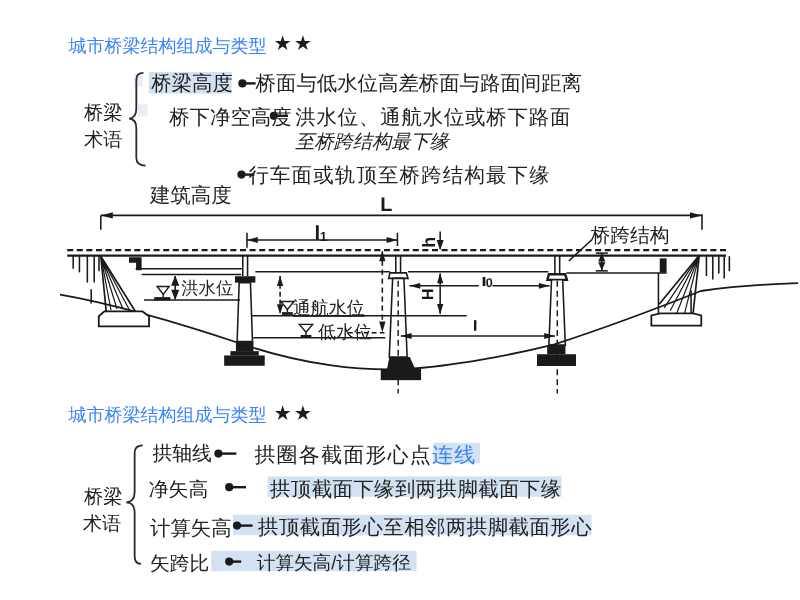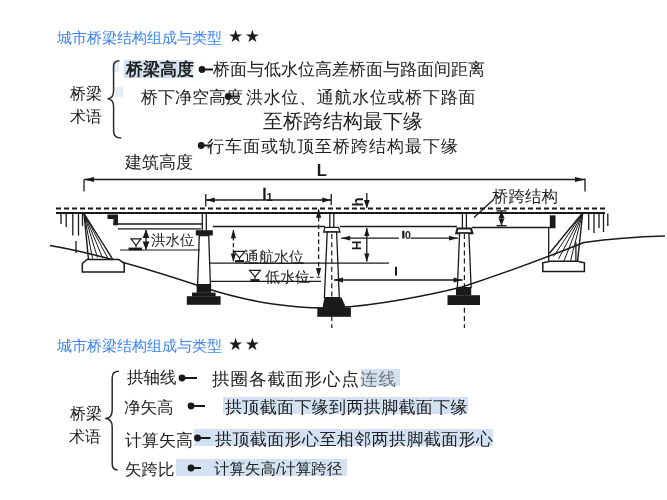--- a/index.html
+++ b/index.html
@@ -186,32 +186,32 @@
 
 </svg>
 
 <div class="t title" style="left:57px;top:29px;">城市桥梁结构组成与类型</div>
 <div class="t" style="left:228px;top:26px;font-size:17px;letter-spacing:1.5px;color:#1c1c1c;">★★</div>
 <div class="t title" style="left:57px;top:337px;">城市桥梁结构组成与类型</div>
 <div class="t" style="left:228px;top:334px;font-size:17px;letter-spacing:1.5px;color:#1c1c1c;">★★</div>
 
 <div class="t bold" style="left:70px;top:84px;font-size:16px;">桥梁</div>
 <div class="t bold" style="left:70px;top:107px;font-size:16px;">术语</div>
-<div class="t bold" style="left:126px;top:58px;font-size:17px;font-weight:bold;">桥梁高度</div>
+<div class="t bold" style="left:126px;top:58px;font-size:17px;">桥梁高度</div>
 <div class="t bold" style="left:213px;top:58px;font-size:17px;">桥面与低水位高差桥面与路面间距离</div>
 <div class="t bold" style="left:141px;top:86px;font-size:17px;text-align:center;">桥下净空高度</div>
 <div class="t bold" style="left:246px;top:86px;font-size:17px;letter-spacing:0.7px;">洪水位、通航水位或桥下路面</div>
-<div class="t bold" style="left:263px;top:108px;font-size:20px;">至桥跨结构最下缘</div>
+<div class="t bold" style="left:246px;top:108px;font-size:16px;font-style:italic;">至桥跨结构最下缘</div>
 <div class="t bold" style="left:125px;top:151px;font-size:17px;">建筑高度</div>
 <div class="t bold" style="left:207px;top:135px;font-size:17px;letter-spacing:1px;">行车面或轨顶至桥跨结构最下缘</div>
 
 <div class="t bold" style="left:70px;top:404px;font-size:16px;">桥梁</div>
 <div class="t bold" style="left:69px;top:427px;font-size:16px;">术语</div>
 <div class="t bold" style="left:127px;top:367px;font-size:16.5px;">拱轴线</div>
-<div class="t bold" style="left:212px;top:367px;font-size:17.5px;letter-spacing:1px;">拱圈各截面形心点<span style="color:#737373;">连线</span></div>
+<div class="t bold" style="left:212px;top:367px;font-size:17.5px;letter-spacing:1px;">拱圈各截面形心点<span style="color:#3b82f6;">连线</span></div>
 <div class="t bold" style="left:124px;top:397px;font-size:16.5px;">净矢高</div>
 <div class="t bold" style="left:225px;top:396px;font-size:17px;letter-spacing:0.35px;">拱顶截面下缘到两拱脚截面下缘</div>
 <div class="t bold" style="left:125px;top:429px;font-size:17px;">计算矢高</div>
 <div class="t bold" style="left:215px;top:428px;font-size:17px;letter-spacing:0.4px;">拱顶截面形心至相邻两拱脚截面形心</div>
 <div class="t bold" style="left:125px;top:459px;font-size:16.5px;">矢跨比</div>
 <div class="t bold" style="left:214px;top:459px;font-size:15.5px;">计算矢高/计算跨径</div>
 
 <div class="t bold" style="left:151px;top:231px;font-size:14.5px;">洪水位</div>
 <div class="t bold" style="left:244px;top:248px;font-size:15px;text-decoration:underline;">通航水位</div>
 <div class="t bold" style="left:265px;top:268px;font-size:15px;">低水位</div>

